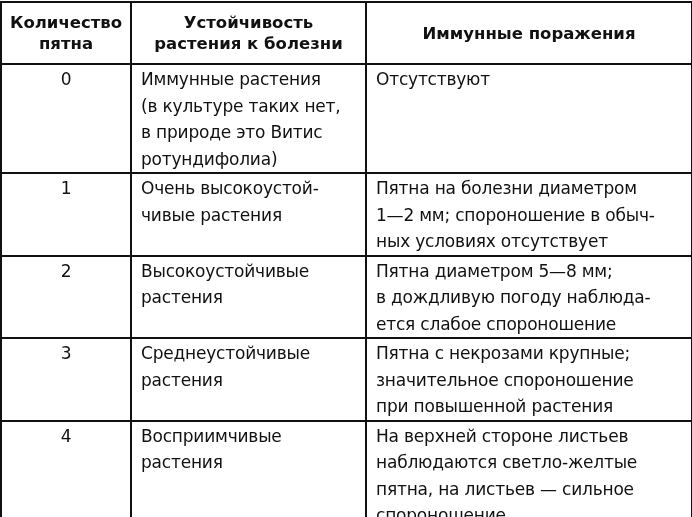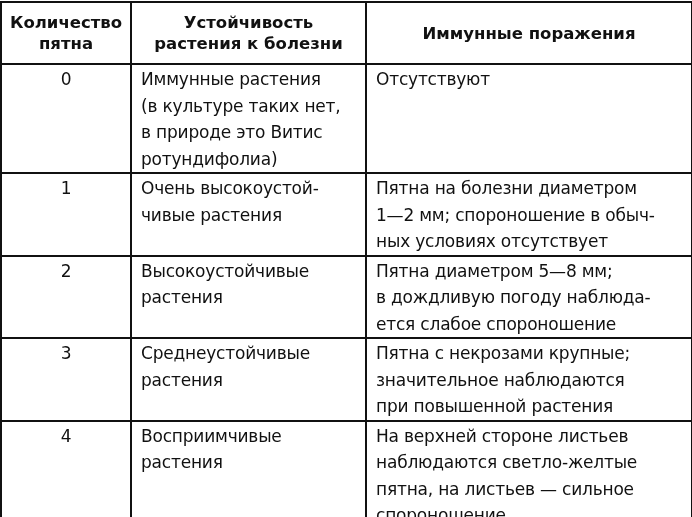--- a/index.html
+++ b/index.html
@@ -79,21 +79,21 @@
       </td>
     </tr>
     <tr class="r3">
       <td class="num">3</td>
       <td class="txt">
         <span>Среднеустойчивые</span>
         <span>растения</span>
       </td>
       <td class="txt">
         <span>Пятна с некрозами крупные;</span>
-        <span>значительное наблюдаются</span>
+        <span>значительное спороношение</span>
         <span>при повышенной растения</span>
       </td>
     </tr>
     <tr class="r4">
       <td class="num">4</td>
       <td class="txt">
         <span>Восприимчивые</span>
         <span>растения</span>
       </td>
       <td class="txt">

